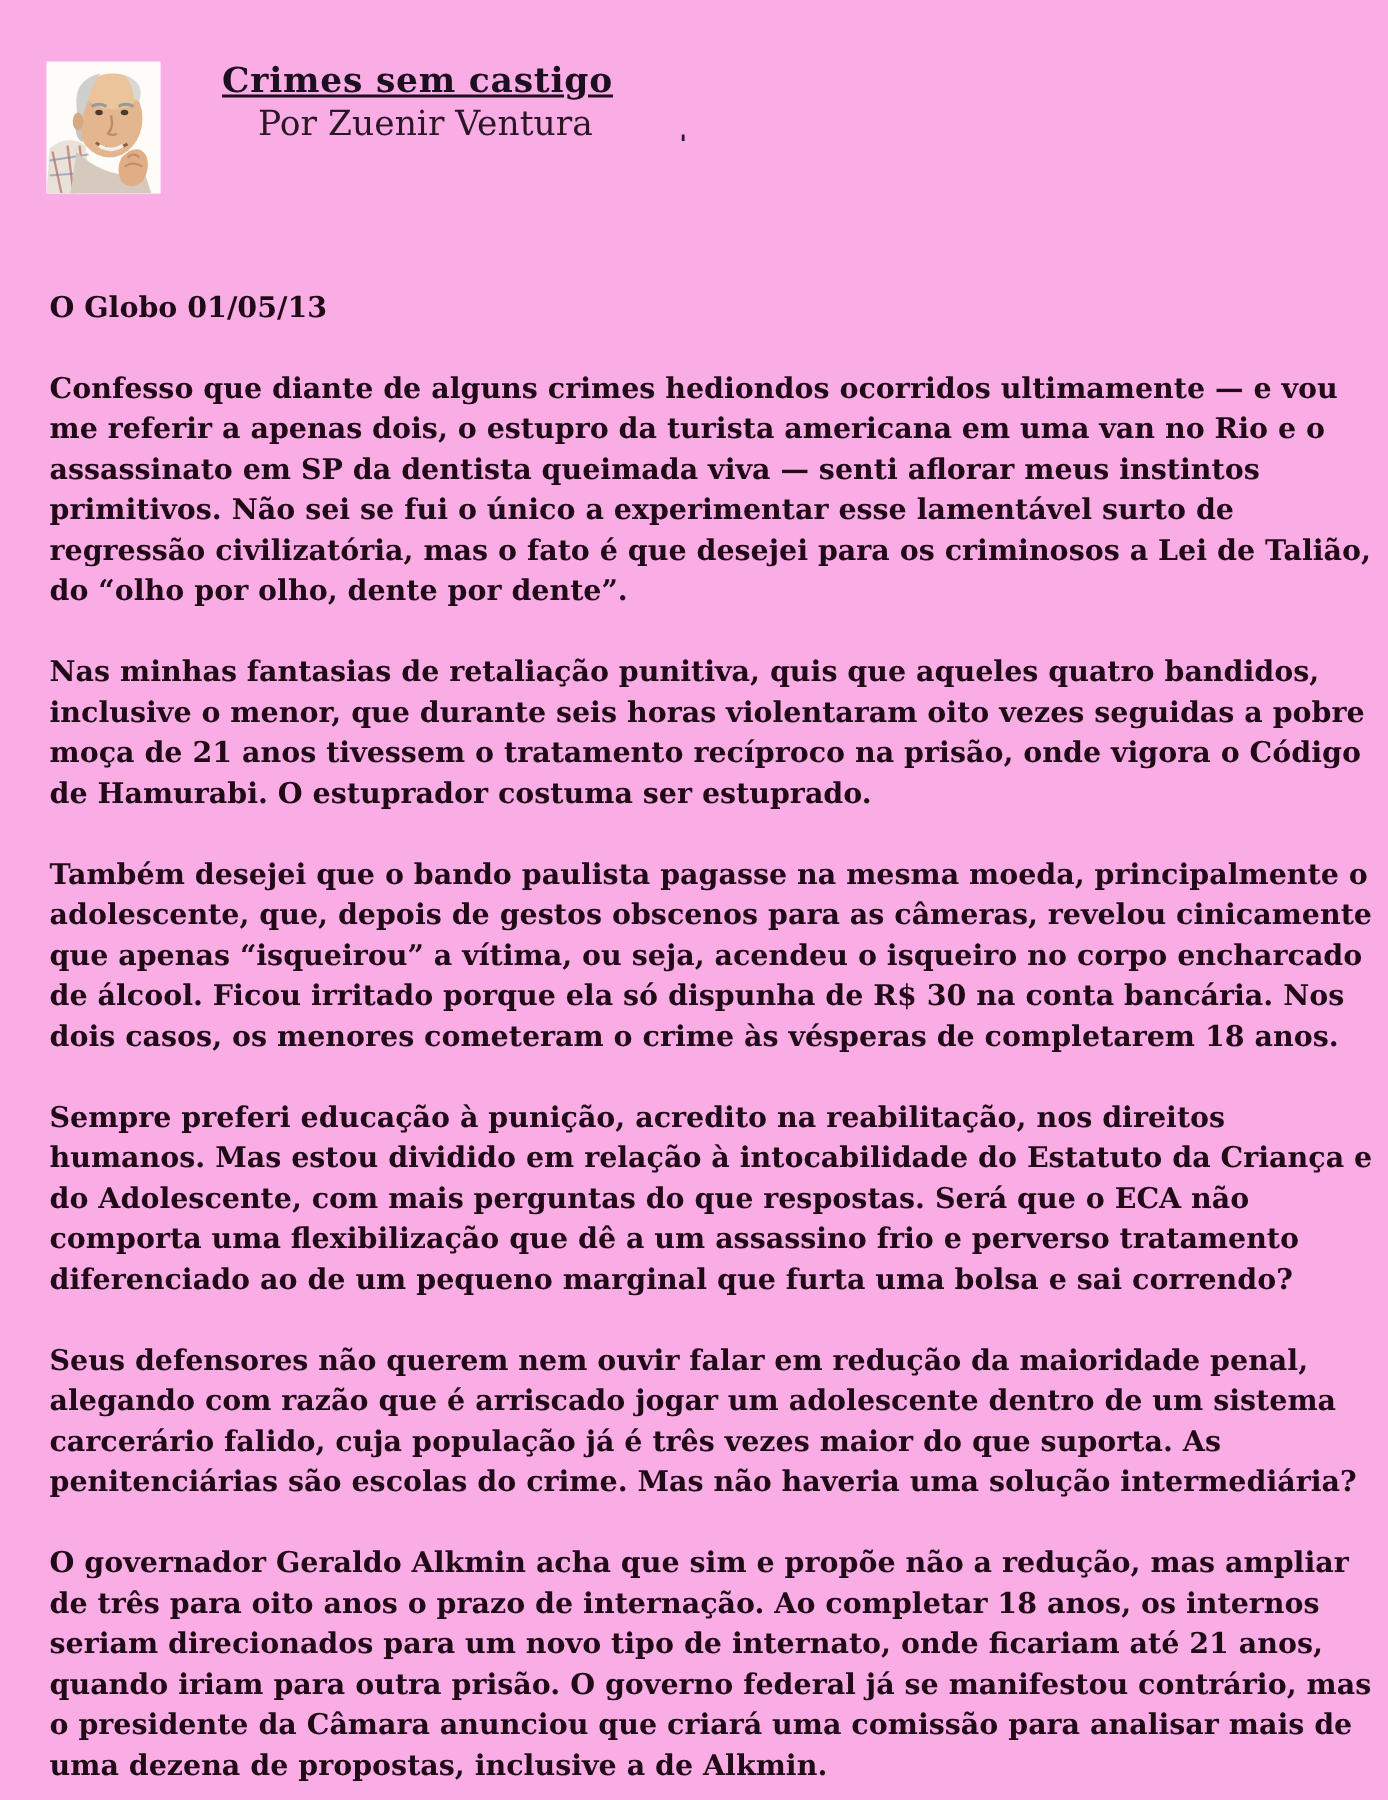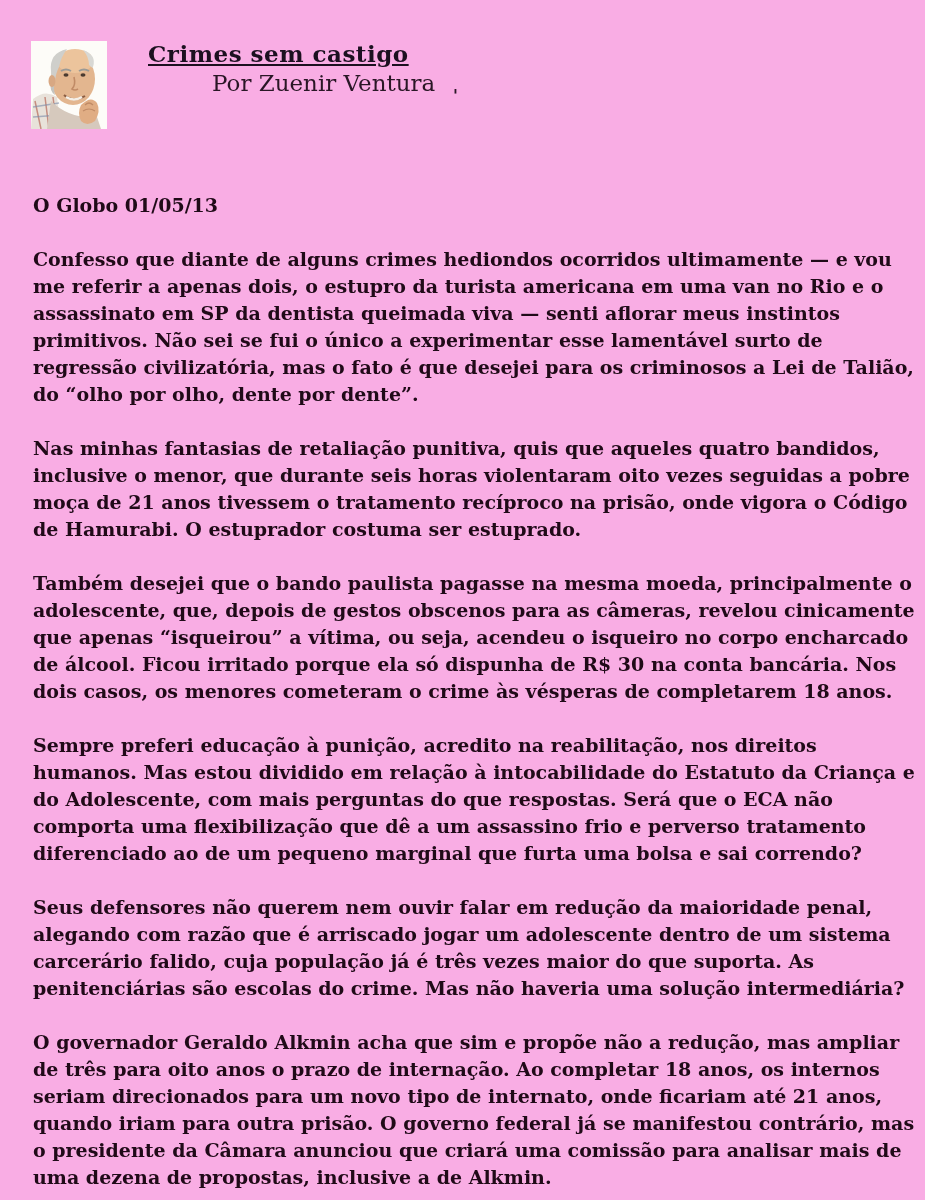--- a/index.html
+++ b/index.html
@@ -28,21 +28,20 @@
     color: #1c1020;
     text-decoration: underline;
     letter-spacing: 0.5px;
     white-space: nowrap;
   }
   .byline {
     position: absolute; left: 172px; top: 70px;
     font-size: 23px; font-weight: normal;
     color: #2a1626;
     white-space: nowrap;
-    margin-left: 40px;
   }
   .stray-mark {
     position: absolute; left: 453px; top: 86px;
     font-size: 16px; font-weight: bold;
     color: #2a1626;
   }
   .article {
     position: absolute; left: 33px; top: 192px;
     width: 894px;
     color: #200a18;

